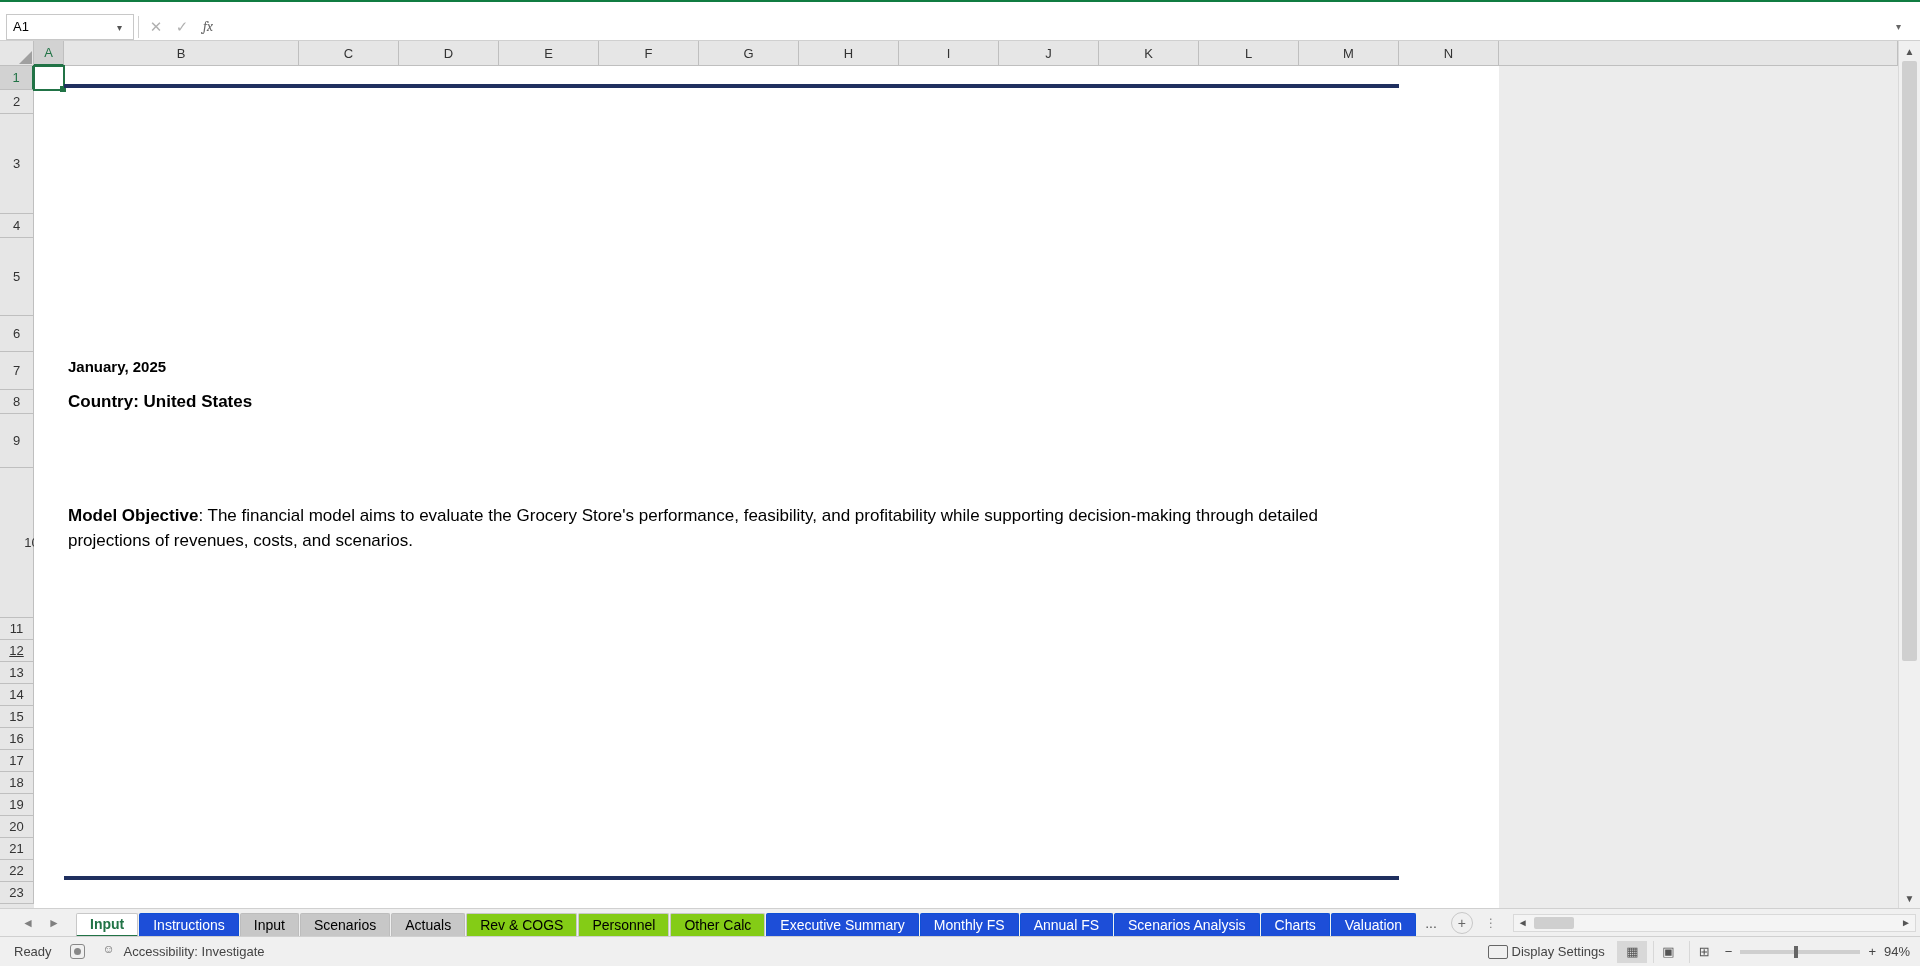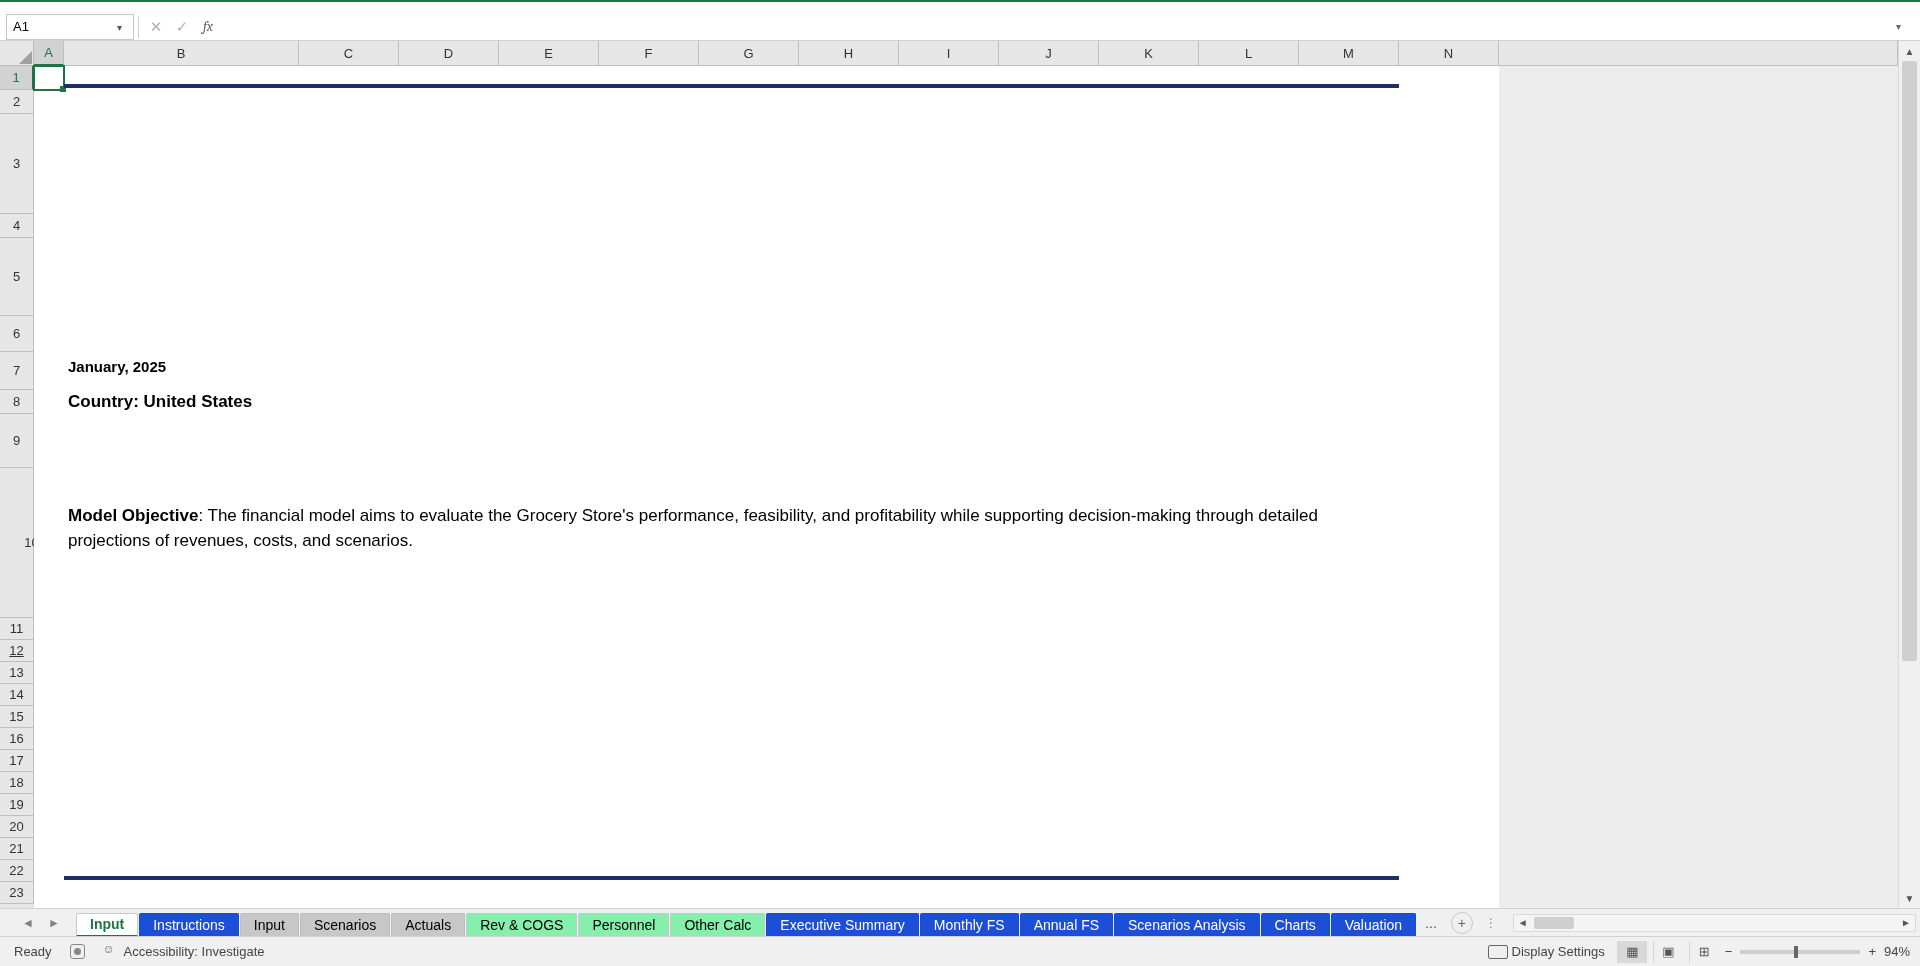--- a/index.html
+++ b/index.html
@@ -49,21 +49,21 @@
 
 .vsb { position: absolute; top: 41px; right: 0; width: 22px; bottom: 58px; background: #f0f0f0; border-left: 1px solid #d9d9d9; }
 .vsb .arrow { height: 20px; display: flex; align-items: center; justify-content: center; color: #555; font-size: 10px; }
 .vsb .thumb { position: absolute; left: 3px; right: 3px; top: 20px; height: 600px; background: #cfcfcf; border-radius: 2px; }
 
 
 .tabbar { position: absolute; left: 0; right: 0; bottom: 30px; height: 28px; background: #f0f0f0; border-top: 1px solid #d0d0d0; display: flex; align-items: center; }
 .tab-nav { width: 70px; display: flex; align-items: center; justify-content: center; gap: 8px; color: #808080; font-size: 12px; margin-left: 6px; }
 .tab-nav span { padding: 2px 3px; }
 .tabs { display: flex; align-items: flex-end; height: 28px; overflow: hidden; flex: 0 1 auto; }
-.tab { height: 24px; padding: 0 13px; display: flex; align-items: center; font-size: 14px; border: 1px solid #c8c8c8; border-bottom: none; background: #86efac; margin-right: 1px; color: #000; border-top-left-radius: 2px; border-top-right-radius: 2px; cursor: pointer; white-space: nowrap; }
+.tab { height: 24px; padding: 0 13px; display: flex; align-items: center; font-size: 14px; border: 1px solid #c8c8c8; border-bottom: none; background: #84cc16; margin-right: 1px; color: #000; border-top-left-radius: 2px; border-top-right-radius: 2px; cursor: pointer; white-space: nowrap; }
 .tab.active { background: #fff; border-bottom: 2px solid #217346; color: #217346; font-weight: 600; }
 .tab.blue { background: #1d4ed8; color: #fff; border-color: #0f4fd6; }
 .tab.gray { background: #c7c7c7; color: #000; border-color: #bdbdbd; }
 .tab-more { padding: 0 8px; color: #555; font-size: 14px; align-self: center; }
 .tab-add { width: 22px; height: 22px; border: 1px solid #c8c8c8; border-radius: 11px; display: flex; align-items: center; justify-content: center; margin: 0 6px; color: #666; font-size: 14px; }
 .hsb-wrap { flex: 1; display: flex; align-items: center; margin-left: 10px; margin-right: 4px; }
 .hsb { height: 18px; flex: 1; background: #f4f4f4; border: 1px solid #d9d9d9; position: relative; }
 .hsb .arrow { position: absolute; top: 0; bottom: 0; width: 18px; display: flex; align-items: center; justify-content: center; color: #555; font-size: 10px; }
 .hsb .al { left: 0; }
 .hsb .ar { right: 0; }

